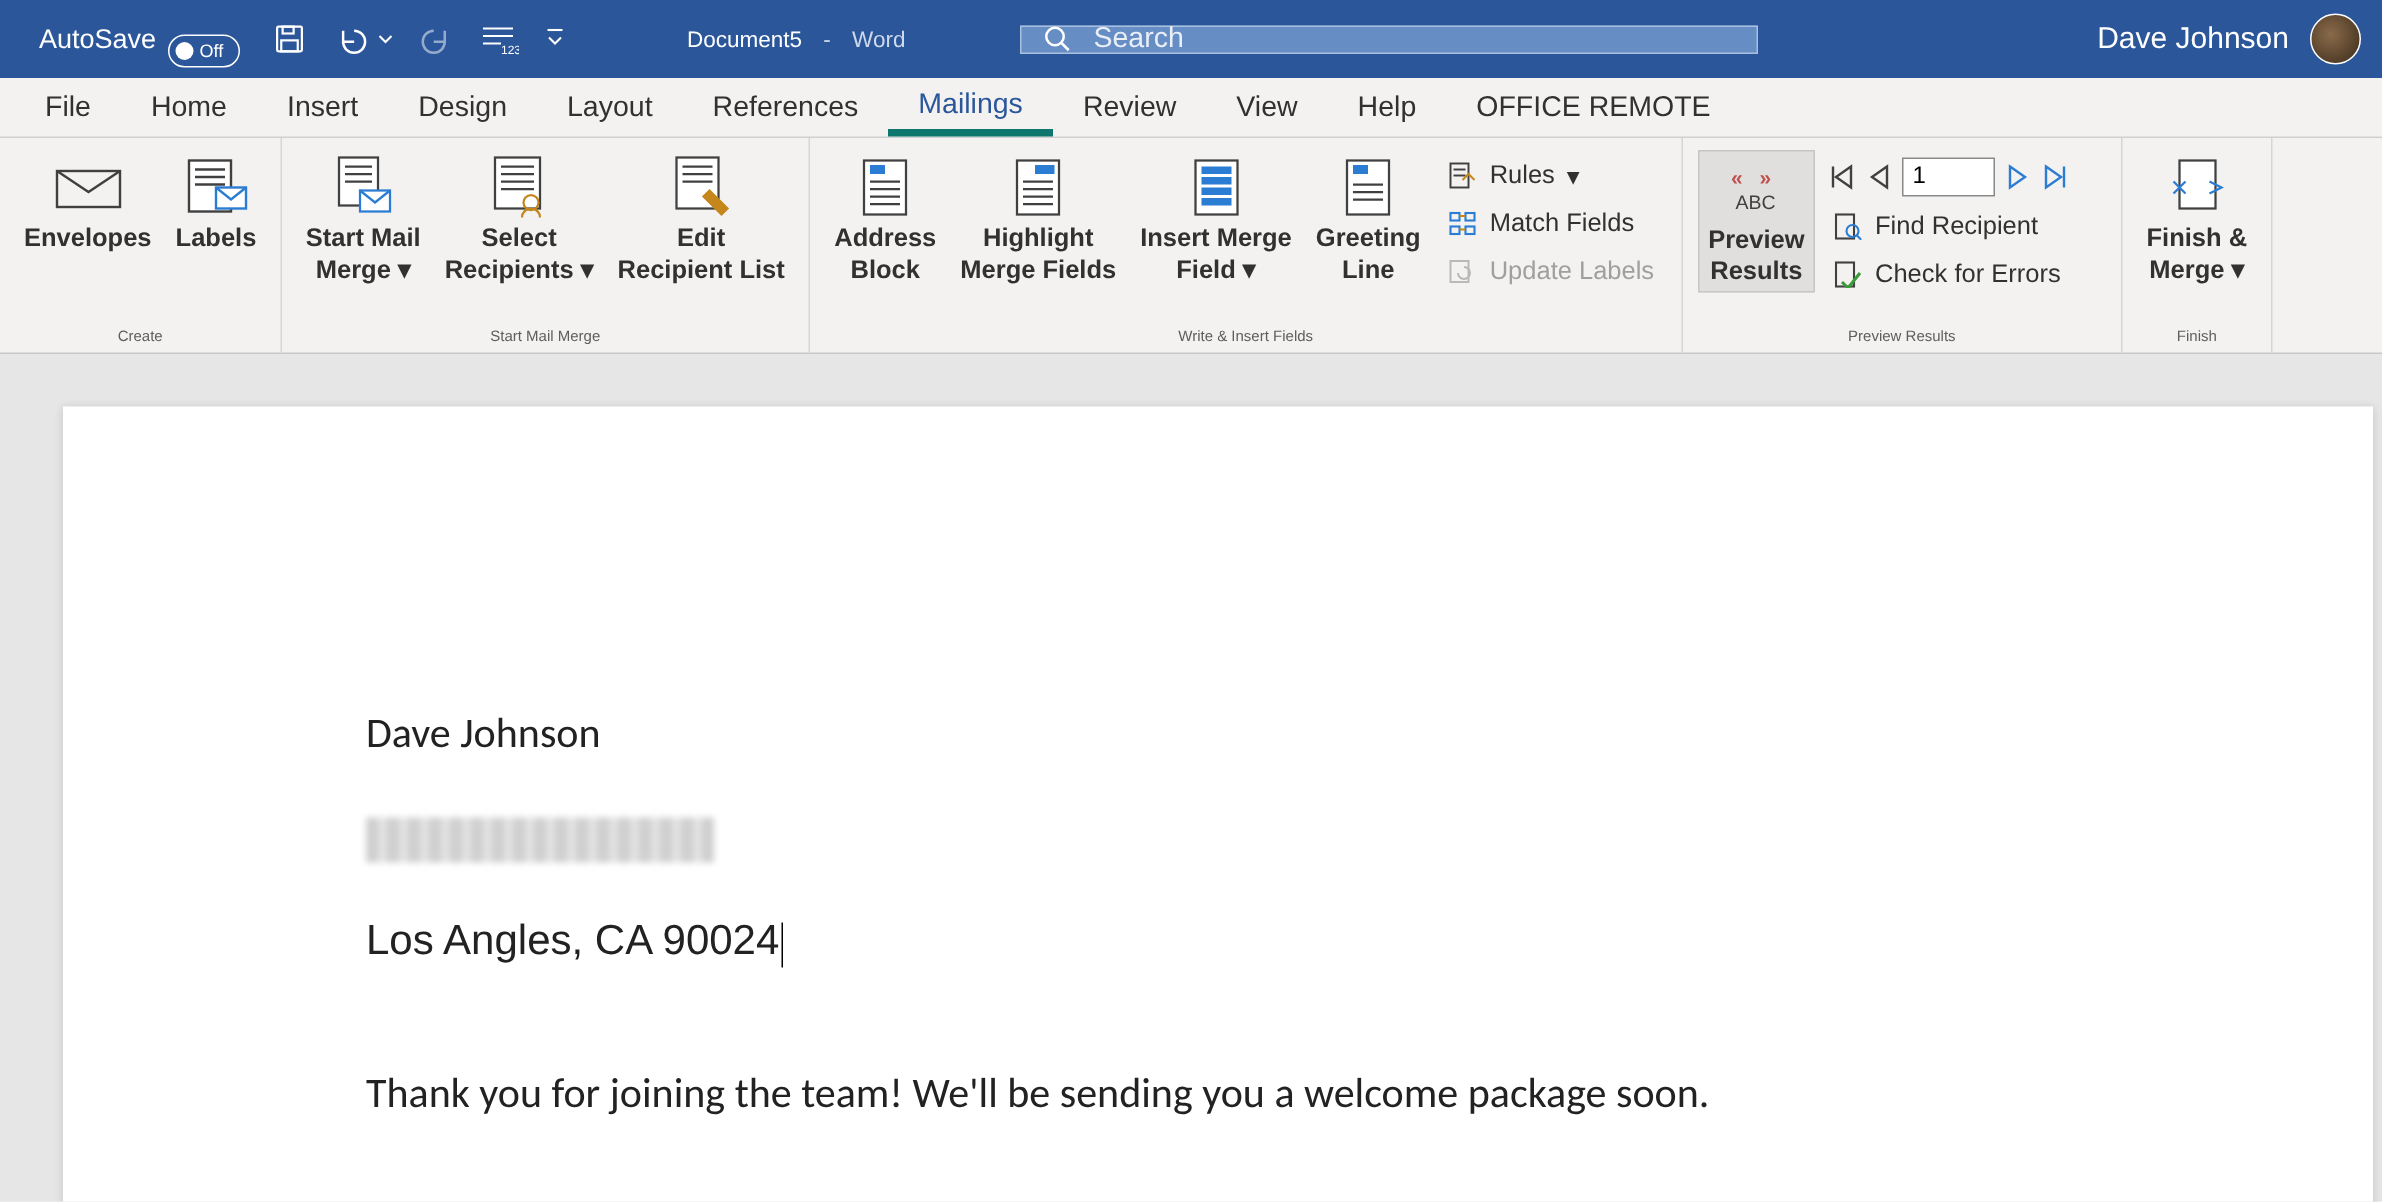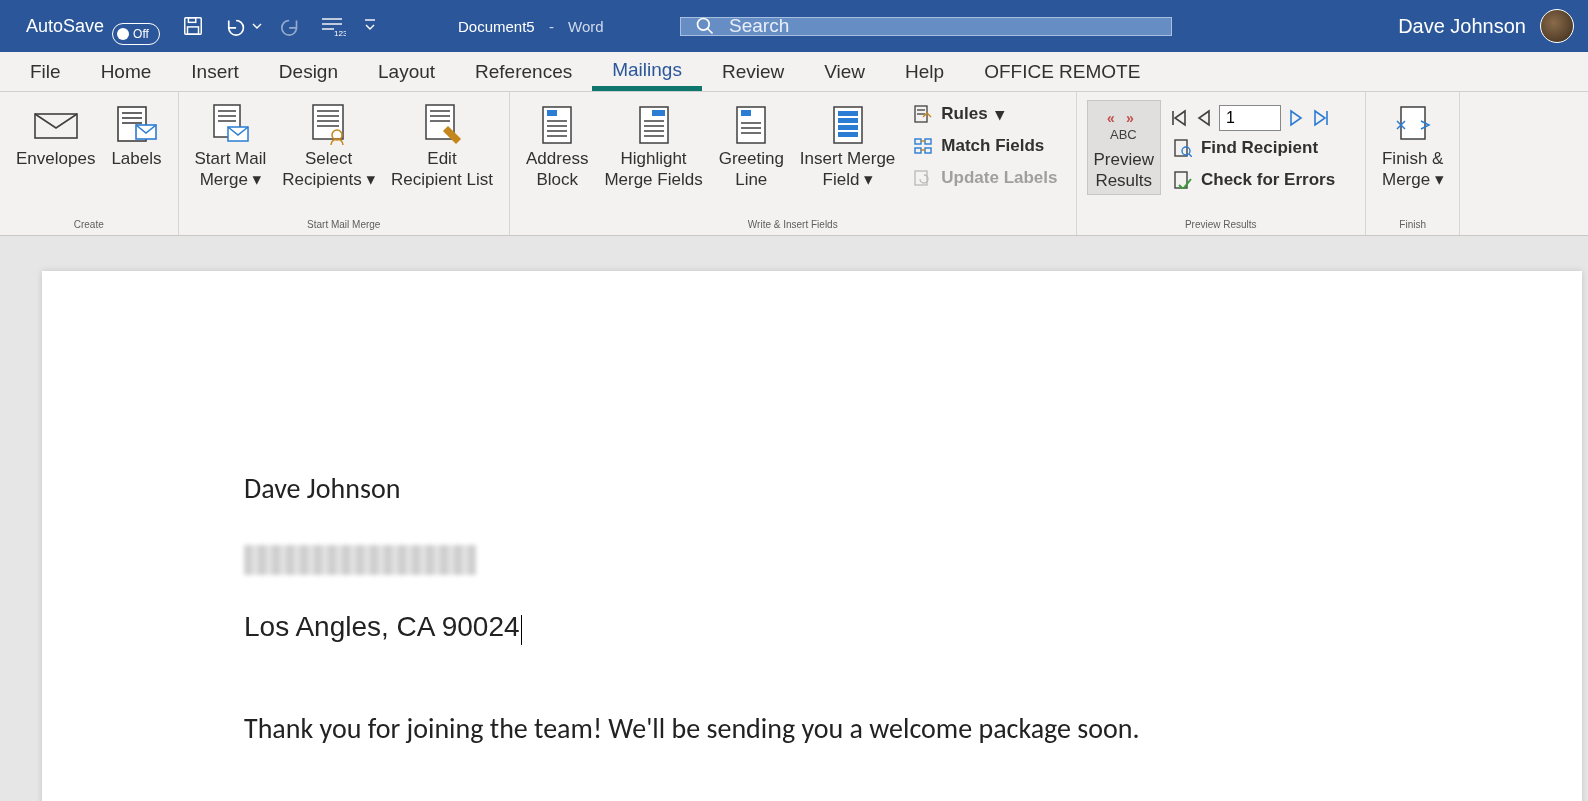--- a/index.html
+++ b/index.html
@@ -28,23 +28,23 @@
   .tab { padding: 8px 20px 8px; font-size: 19px; color: #323130; cursor: pointer; }
   .tab.active { color: #2b579a; font-weight: 400; border-bottom: 5px solid #0f766e; padding-bottom: 5px; }
 
   
   .ribbon { height: 144px; background: #f3f2f1; display: flex; border-bottom: 1px solid #c8c8c8; }
   .group { display: flex; flex-direction: column; padding: 4px 10px 2px; border-right: 1px solid #d6d6d6; position: relative; }
   .group-body { flex: 1; display: flex; align-items: flex-start; gap: 4px; padding-top: 4px; }
   .group-label { text-align: center; font-size: 10px; color: #605e5c; padding-bottom: 3px; }
   .lg-btn { display: flex; flex-direction: column; align-items: center; width: auto; min-width: 62px; padding: 2px 6px; cursor: pointer; }
   .lg-btn .ic { height: 46px; display: flex; align-items: center; justify-content: center; }
-  .lg-btn .lb { font-size: 17px; color: #323130; text-align: center; line-height: 1.25; }
+  .lg-btn .lb { font-size: 17px; color: #323130; text-align: center; line-height: 1.25; font-weight: bold; }
   .sm-col { display: flex; flex-direction: column; gap: 2px; padding-top: 2px; }
-  .sm-btn { display: flex; gap: 8px; padding: 2px 8px; font-size: 17px; color: #323130; cursor: pointer; height: 30px; font-weight: bold; }
+  .sm-btn { display: flex; align-items: center; gap: 8px; padding: 2px 8px; font-size: 17px; color: #323130; cursor: pointer; height: 30px; }
   .sm-btn.disabled { color: #a19f9d; cursor: default; }
   .sm-btn .sic { width: 20px; height: 20px; display: inline-flex; align-items: center; justify-content: center; }
   .lg-btn.active { background: #e1dfdd; border: 1px solid #c8c6c4; }
   .nav-row { display: flex; align-items: center; gap: 6px; height: 32px; padding: 0 4px; }
   .record-input { width: 62px; height: 26px; border: 1px solid #888; font-size: 16px; padding: 0 6px; }
   .chev-down { display:inline-block; }
 
   
   .canvas { position: absolute; left: 0; top: 236px; right: 0; bottom: 0; background: #e6e6e6; overflow: hidden; }
   .page { position: absolute; left: 42px; top: 35px; width: 1540px; height: 540px; background: #fff; box-shadow: 0 0 6px rgba(0,0,0,0.15); padding: 200px 0 0 202px; }
@@ -237,39 +237,39 @@
               <line x1="8" y1="26" x2="28" y2="26"></line>
               <line x1="8" y1="31" x2="28" y2="31"></line>
             </svg>
         </span>
         <span class="lb">Highlight<br>Merge Fields</span>
       </div>
       <div class="lg-btn">
         <span class="ic">
           <svg width="36" height="40" viewBox="0 0 36 40" fill="none" stroke="#404040" stroke-width="1.5">
               <rect x="4" y="2" width="28" height="36" fill="#fff"></rect>
+              <rect x="8" y="6" width="20" height="5" fill="#2b7cd3" stroke="none"></rect>
+              <rect x="8" y="13" width="20" height="5" fill="#2b7cd3" stroke="none"></rect>
+              <rect x="8" y="20" width="20" height="5" fill="#2b7cd3" stroke="none"></rect>
+              <rect x="8" y="27" width="20" height="5" fill="#2b7cd3" stroke="none"></rect>
+            </svg>
+        </span>
+        <span class="lb">Insert Merge<br>Field <span class="chev-down">▾</span></span>
+      </div>
+      <div class="lg-btn">
+        <span class="ic">
+          <svg width="36" height="40" viewBox="0 0 36 40" fill="none" stroke="#404040" stroke-width="1.5">
+              <rect x="4" y="2" width="28" height="36" fill="#fff"></rect>
               <rect x="8" y="5" width="10" height="6" fill="#2b7cd3" stroke="none"></rect>
               <line x1="8" y1="18" x2="28" y2="18"></line>
               <line x1="8" y1="23" x2="28" y2="23"></line>
               <line x1="8" y1="28" x2="28" y2="28"></line>
             </svg>
         </span>
         <span class="lb">Greeting<br>Line</span>
-      </div>
-      <div class="lg-btn">
-        <span class="ic">
-          <svg width="36" height="40" viewBox="0 0 36 40" fill="none" stroke="#404040" stroke-width="1.5">
-              <rect x="4" y="2" width="28" height="36" fill="#fff"></rect>
-              <rect x="8" y="6" width="20" height="5" fill="#2b7cd3" stroke="none"></rect>
-              <rect x="8" y="13" width="20" height="5" fill="#2b7cd3" stroke="none"></rect>
-              <rect x="8" y="20" width="20" height="5" fill="#2b7cd3" stroke="none"></rect>
-              <rect x="8" y="27" width="20" height="5" fill="#2b7cd3" stroke="none"></rect>
-            </svg>
-        </span>
-        <span class="lb">Insert Merge<br>Field <span class="chev-down">▾</span></span>
       </div>
       <div class="sm-col">
         <div class="sm-btn">
           <span class="sic">
               <svg width="18" height="18" viewBox="0 0 18 18" fill="none" stroke="#404040" stroke-width="1.3">
                 <rect x="1" y="1" width="12" height="16"></rect>
                 <line x1="3" y1="5" x2="11" y2="5"></line>
                 <line x1="3" y1="9" x2="11" y2="9"></line>
                 <path d="M9 12 L13 8 L17 12" stroke="#c5861b" fill="none"></path>
               </svg>

